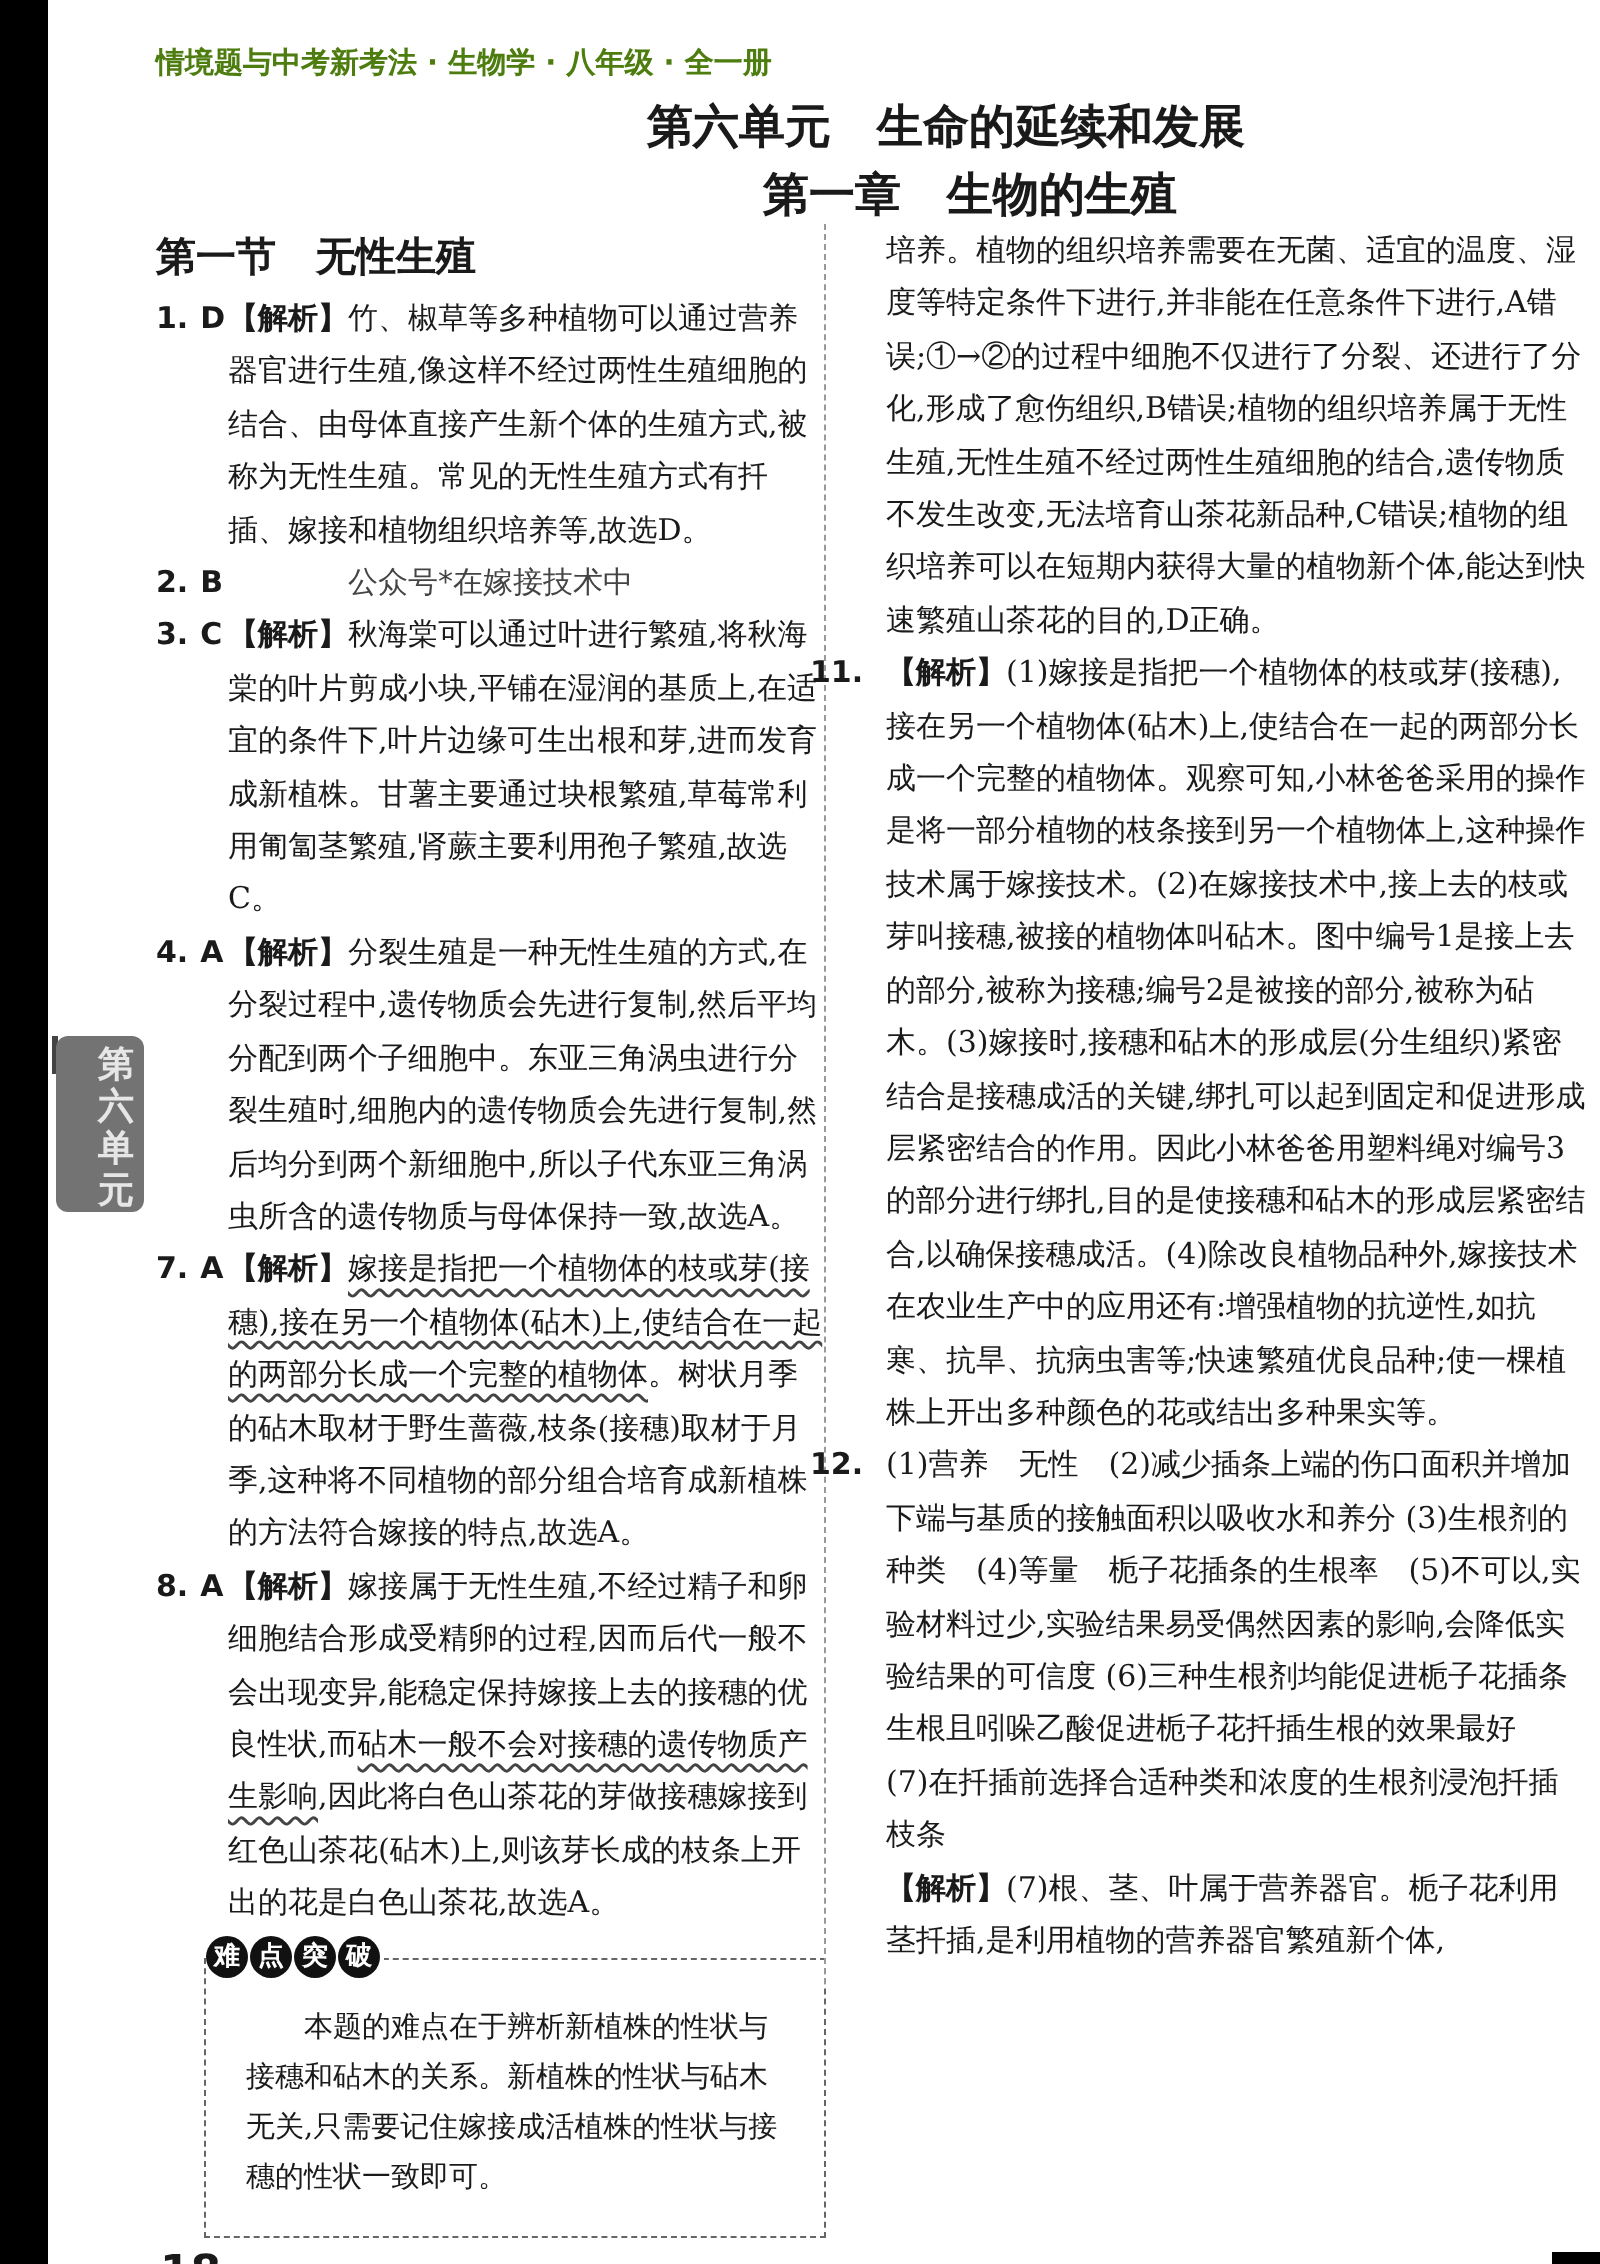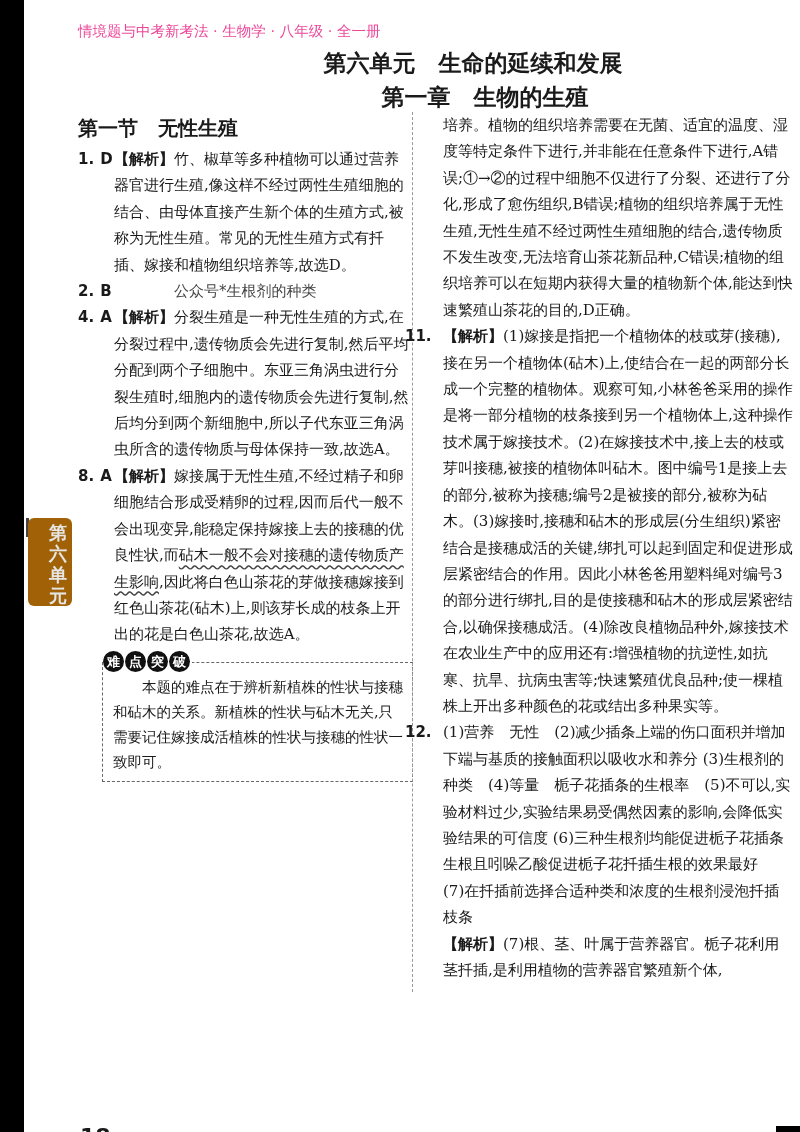--- a/index.html
+++ b/index.html
@@ -1,39 +1,39 @@
 <!DOCTYPE html>
 <html><head>
 <meta charset="utf-8">
 <style>
   html, body { margin:0; padding:0; }
   body { width:800px; height:1132px; position:relative; overflow:hidden; background:#fff; font-family:"DejaVu Serif", serif; color:#1a1a1a; }
   .black-strip { position:absolute; left:0; top:0; width:24px; height:1132px; background:#000; }
   .corner-block { position:absolute; right:0; bottom:0; width:24px; height:6px; background:#000; }
-  .running-head { position:absolute; left:78px; top:22px; font-family:"DejaVu Sans", sans-serif; font-weight:normal; font-size:14.5px; letter-spacing:0px; color:#ec4899; }
+  .running-head { position:absolute; left:78px; top:22px; font-family:"DejaVu Sans", sans-serif; font-weight:bold; font-size:14.5px; letter-spacing:0px; color:#4d7c0f; }
   .unit-title { position:absolute; left:0; width:776px; top:48px; text-align:center; font-weight:bold; font-size:23px; padding-left:170px; box-sizing:border-box; }
   .chapter-title { position:absolute; left:0; width:800px; top:82px; text-align:center; font-weight:bold; font-size:23px; padding-left:170px; box-sizing:border-box; }
   .col { position:absolute; font-size:15px; line-height:26.4px; }
   .col.left { left:78px; top:112px; width:335px; }
   .col.right { left:412px; top:112px; width:380px; border-left:1px dashed #999; padding-left:0; height:880px; }
   .sec-title { text-align:left; font-weight:bold; font-size:20px; line-height:32px; margin:0 0 2px 0; }
   .item { position:relative; padding-left:36px; }
   .num { position:absolute; left:0; top:0; font-family:"DejaVu Sans", sans-serif; font-weight:bold; font-size:15px; }
   .num .ans { margin-left:6px; }
   .tag { font-family:"DejaVu Sans", sans-serif; font-weight:bold; }
   .wavy { text-decoration: underline wavy #444; text-underline-offset:4px; }
   .watermark { text-align:center; color:#444; font-family:"DejaVu Sans", sans-serif; font-size:15px; margin-left:60px; }
   .r-inner { padding-left:30px; }
   .r-item { position:relative; padding-left:30px; }
   .r-item .num { left:-20px;text-align:right; }
   .box { position:relative; margin:14px 0 12px 24px; border:1px dashed #666; padding:12px 8px 6px 10px; font-size:14.5px; line-height:25px; }
   .box-label { position:absolute; left:0px; top:-12px; display:flex; gap:1px; background:#fff; padding-right:2px; }
   .box-label span { display:inline-block; width:21px; height:21px; border-radius:50%; background:#111; color:#fff; font-size:13px; line-height:21px; text-align:center; font-weight:bold; }
-  .box p { margin:0; text-indent:2em; }
-  .side-tab { position:absolute; left:28px; top:518px; width:44px; height:88px; background:#a16207; border-radius:6px; color:#e6e6e6; font-weight:bold; font-size:18px; line-height:21px; padding-top:4px; box-sizing:border-box;padding-left:16px; }
+  .box p { margin:10px; text-indent:2em; }
+  .side-tab { position:absolute; left:28px; top:518px; width:44px; height:88px; background:#737373; border-radius:6px; color:#e6e6e6; font-weight:bold; font-size:18px; line-height:21px; padding-top:4px; box-sizing:border-box;padding-left:16px; }
   .side-tab-notch { position:absolute; left:26px; top:518px; width:6px; height:16px; border-left:3px solid #444; border-bottom:3px solid #444; }
   .page-num { position:absolute; left:80px; top:1124px; font-family:"DejaVu Sans", sans-serif; font-weight:bold; font-size:22px; }
 </style>
 </head>
 <body>
 
 <div class="black-strip"></div>
 <div class="corner-block"></div>
 
 <div class="running-head">情境题与中考新考法 · 生物学 · 八年级 · 全一册</div>
@@ -48,30 +48,38 @@
 <div class="col left">
   <div class="sec-title">第一节　无性生殖</div>
 
   <div class="item">
     <span class="num"><span>1.</span><span class="ans">D</span></span>
     <span class="tag">【解析】</span><span>竹、椒草等多种植物可以通过营养器官进行生殖,像这样不经过两性生殖细胞的结合、由母体直接产生新个体的生殖方式,被称为无性生殖。常见的无性生殖方式有扦插、嫁接和植物组织培养等,故选D。</span>
   </div>
 
   <div class="item">
     <span class="num"><span>2.</span><span class="ans">B</span></span>
-    <span class="watermark">公众号*生根剂的种类</span>
+    <span class="watermark">公众号*在嫁接技术中</span>
   </div>
 
+  <div class="item">
+    <span class="num"><span>3.</span><span class="ans">C</span></span>
+    <span class="tag">【解析】</span><span>秋海棠可以通过叶进行繁殖,将秋海棠的叶片剪成小块,平铺在湿润的基质上,在适宜的条件下,叶片边缘可生出根和芽,进而发育成新植株。甘薯主要通过块根繁殖,草莓常利用匍匐茎繁殖,肾蕨主要利用孢子繁殖,故选C。</span>
+  </div>
 
   <div class="item">
     <span class="num"><span>4.</span><span class="ans">A</span></span>
     <span class="tag">【解析】</span><span>分裂生殖是一种无性生殖的方式,在分裂过程中,遗传物质会先进行复制,然后平均分配到两个子细胞中。东亚三角涡虫进行分裂生殖时,细胞内的遗传物质会先进行复制,然后均分到两个新细胞中,所以子代东亚三角涡虫所含的遗传物质与母体保持一致,故选A。</span>
   </div>
 
 
+  <div class="item">
+    <span class="num"><span>7.</span><span class="ans">A</span></span>
+    <span class="tag">【解析】</span><span class="wavy">嫁接是指把一个植物体的枝或芽(接穗),接在另一个植物体(砧木)上,使结合在一起的两部分长成一个完整的植物体</span><span>。树状月季的砧木取材于野生蔷薇,枝条(接穗)取材于月季,这种将不同植物的部分组合培育成新植株的方法符合嫁接的特点,故选A。</span>
+  </div>
 
   <div class="item">
     <span class="num"><span>8.</span><span class="ans">A</span></span>
     <span class="tag">【解析】</span><span>嫁接属于无性生殖,不经过精子和卵细胞结合形成受精卵的过程,因而后代一般不会出现变异,能稳定保持嫁接上去的接穗的优良性状,而</span><span class="wavy">砧木一般不会对接穗的遗传物质产生影响</span><span>,因此将白色山茶花的芽做接穗嫁接到红色山茶花(砧木)上,则该芽长成的枝条上开出的花是白色山茶花,故选A。</span>
   </div>
 
   <div class="box">
     <div class="box-label">
       <span>难</span>
         <span>点</span>

